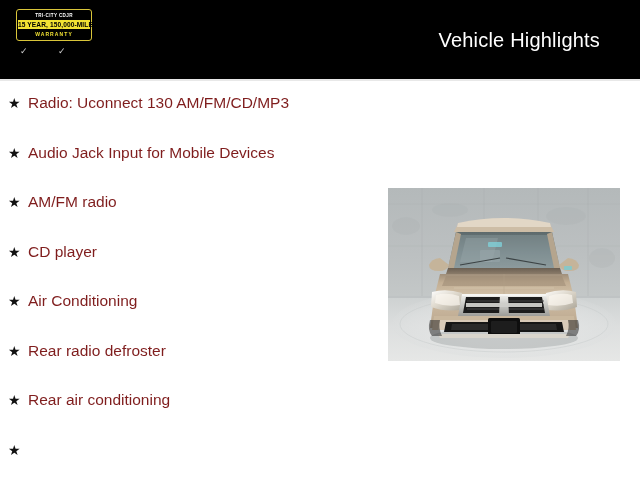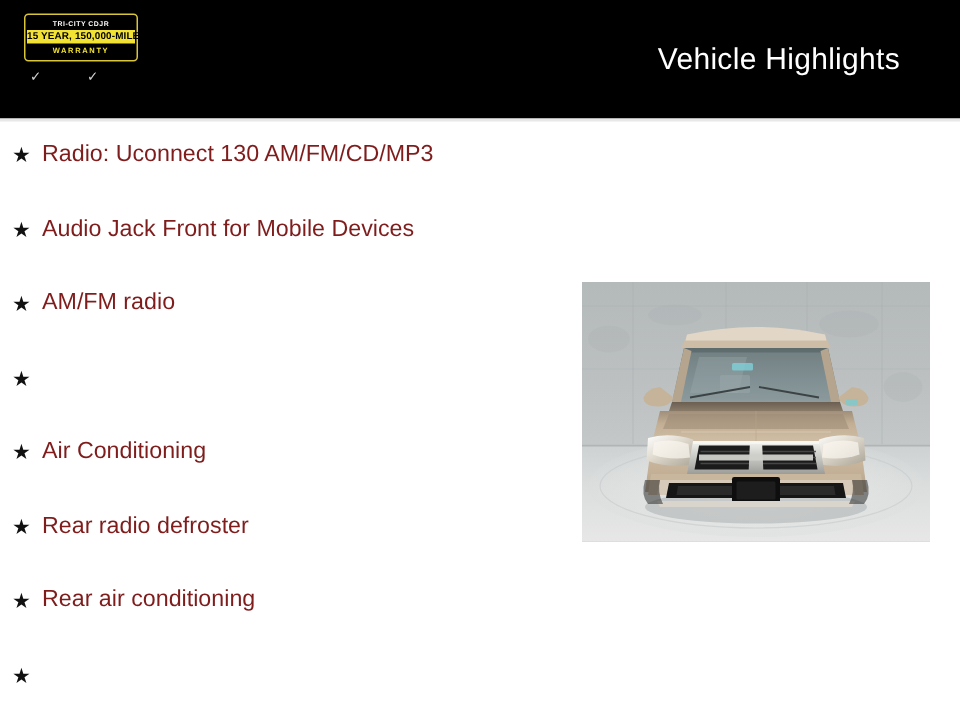--- a/index.html
+++ b/index.html
@@ -164,28 +164,29 @@
 </div>
 <div class="header-divider"></div>
 
 <ul class="highlights">
   <li class="hl-item">
     <span class="hl-star">★</span>
     <span class="hl-label">Radio: Uconnect 130 AM/FM/CD/MP3</span>
   </li>
   <li class="hl-item">
     <span class="hl-star">★</span>
-    <span class="hl-label">Audio Jack Front for Mobile Devices</span>
+    <span class="hl-label">Audio Jack Input for Mobile Devices</span>
   </li>
   <li class="hl-item">
     <span class="hl-star">★</span>
     <span class="hl-label">AM/FM radio</span>
   </li>
   <li class="hl-item">
     <span class="hl-star">★</span>
+    <span class="hl-label">CD player</span>
   </li>
   <li class="hl-item">
     <span class="hl-star">★</span>
     <span class="hl-label">Air Conditioning</span>
   </li>
   <li class="hl-item">
     <span class="hl-star">★</span>
     <span class="hl-label">Rear radio defroster</span>
   </li>
   <li class="hl-item">

